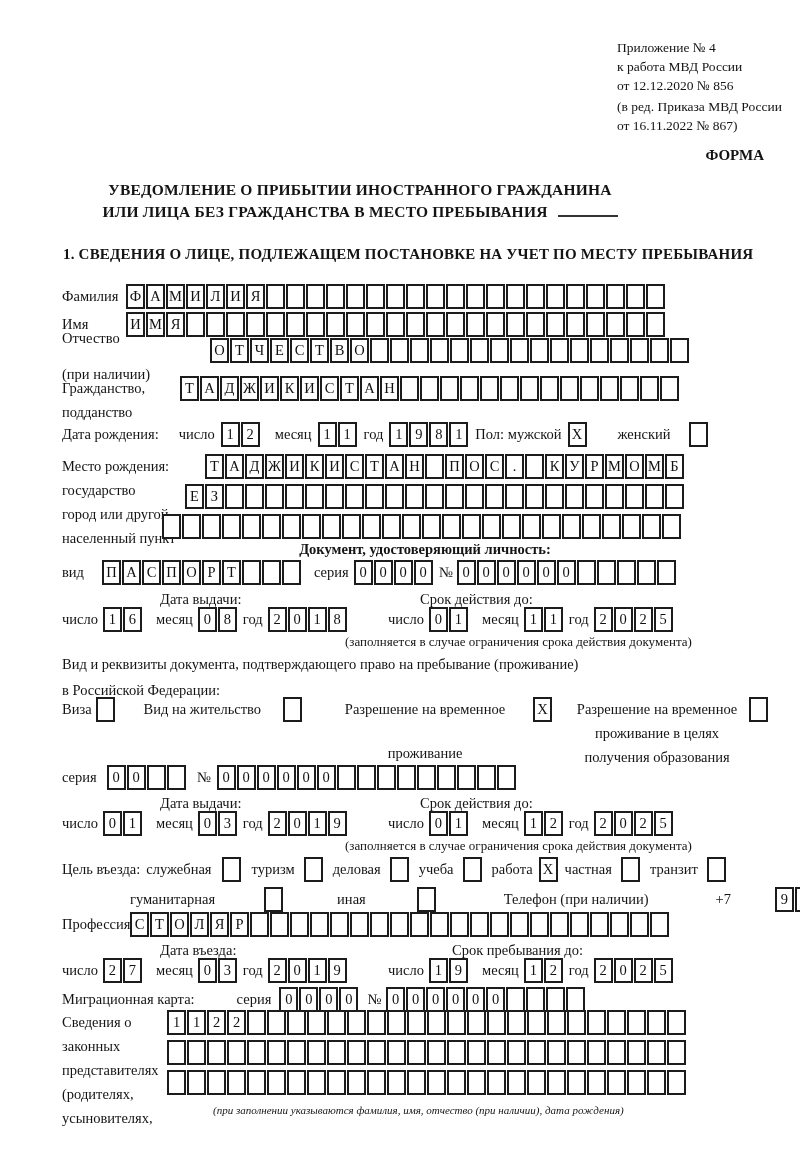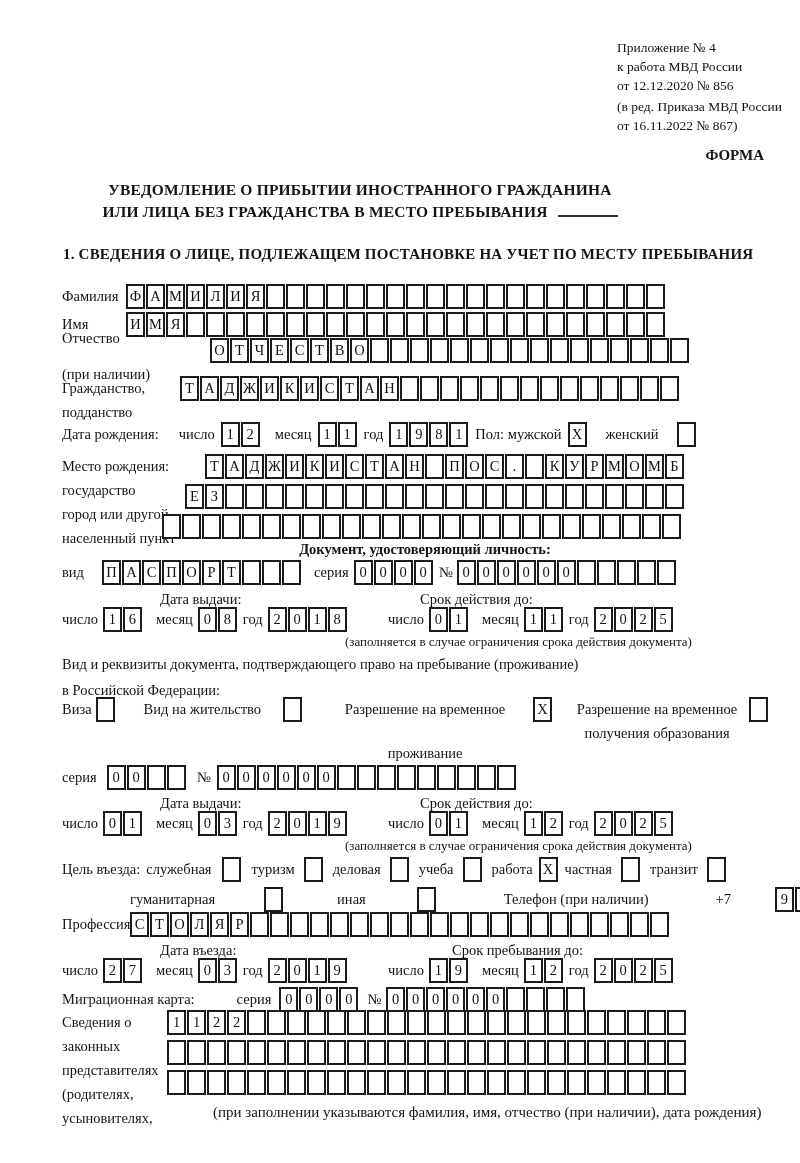--- a/index.html
+++ b/index.html
@@ -7,21 +7,21 @@
   .page {
     position:relative; width:800px; height:1163px; margin:0 auto;
     background:#ffffff; color:#141414;
     font-family:"Liberation Serif","DejaVu Serif",serif;
     overflow:hidden;
   }
   .abs { position:absolute; white-space:nowrap; }
   .lbl { font-size:14.5px; white-space:nowrap; }
   .b   { font-weight:bold; }
   .small { font-size:13px; }
-  .xsmall { font-size:15px; }
+  .xsmall { font-size:11px;font-style:italic; }
   .annex { font-size:13.5px; line-height:19px; }
   .grp { display:flex; align-items:center; }
   .boxrow { display:inline-flex; }
   .box {
     flex:none; width:19px; height:25px;
     border:2px solid #1c1c1c; margin-right:1px; background:#fff;
     display:inline-flex; align-items:center; justify-content:center;
     font-size:14.5px; color:#111;
   }
   .title { width:720px; text-align:center; font-weight:bold; font-size:15.5px; letter-spacing:0.2px; }
@@ -187,21 +187,21 @@
       </span>
     <span class="lbl">год</span>
     <span class="boxrow">
         <span class="box">1</span>
         <span class="box">9</span>
         <span class="box">8</span>
         <span class="box">1</span>
       </span>
     <span class="lbl">Пол: мужской</span>
     <span class="box">X</span>
-    <span class="lbl" style="margin-left:12px;">женский</span>
+    <span class="lbl" style="margin-left:24px;">женский</span>
     <span class="box" style="margin-left:12px;"></span>
   </div>
 
   <div class="abs lbl" style="left:62px; top:458px;">Место рождения:</div>
   <div class="abs lbl" style="left:62px; top:482px;">государство</div>
   <div class="abs lbl" style="left:62px; top:506px;">город или другой</div>
   <div class="abs lbl" style="left:62px; top:530px;">населенный пункт</div>
   <div class="abs boxrow" style="left:205px; top:454px;">
       <span class="box">Т</span>
       <span class="box">А</span>
@@ -374,20 +374,21 @@
     <span class="box" style="margin-left:4px;"></span>
     <span class="lbl" style="margin-left:28px; margin-top:4px;">Вид на жительство</span>
     <span class="box" style="margin-left:22px;"></span>
     <span class="lbl center-lines" style="margin-left:22px; width:200px;">
       <span style="display:block;">Разрешение на временное</span>
       <span style="display:block;margin-top:20px;">проживание</span>
     </span>
     <span class="box" style="margin-left:8px;">X</span>
     <span class="lbl center-lines" style="margin-left:18px; width:172px;">
       <span style="display:block;">Разрешение на временное</span>
+      <span style="display:block;">проживание в целях</span>
       <span style="display:block;">получения образования</span>
     </span>
     <span class="box" style="margin-left:6px;"></span>
   </div>
 
   <div class="abs grp" style="left:62px; top:765px;">
     <span class="lbl" style="margin-right:10px;">серия</span>
     <span class="boxrow">
         <span class="box">0</span>
         <span class="box">0</span>

